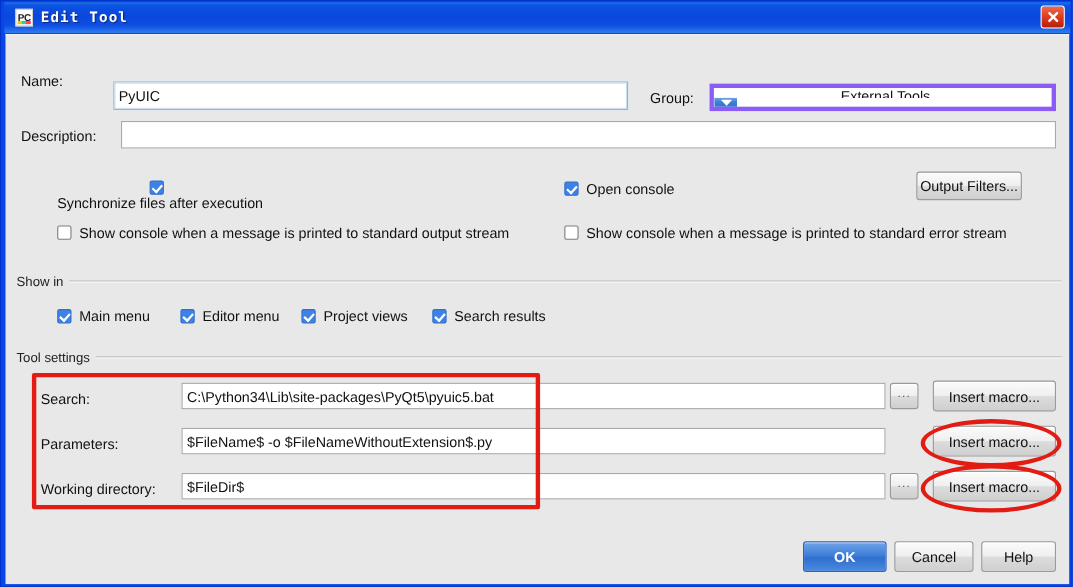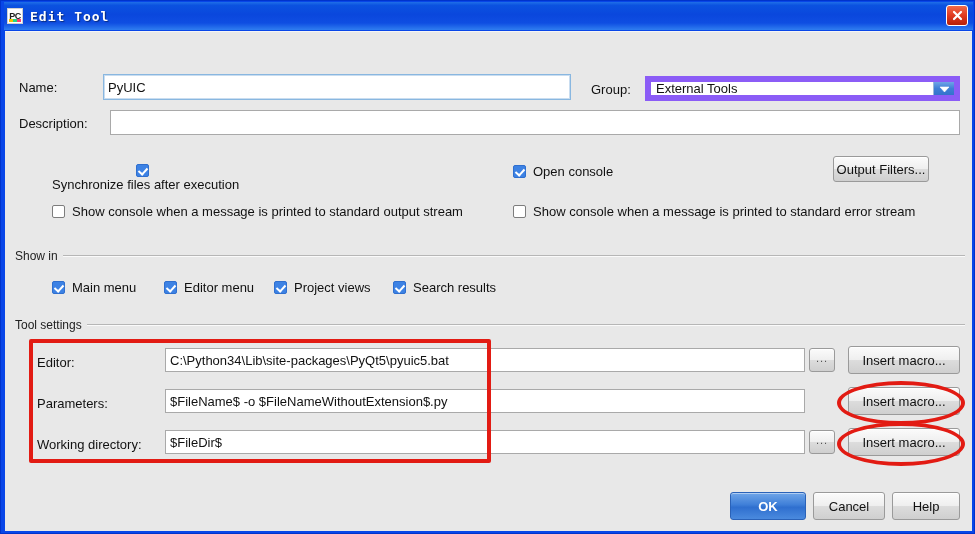--- a/index.html
+++ b/index.html
@@ -21,21 +21,21 @@
 
   
   #titlebar {
     position: absolute; left: 3px; top: 1px;
     width: 969px; height: 28px;
     background: linear-gradient(180deg,
         #1f6fe8 0%, #0b52e0 12%, #0a47dd 45%, #0f4ee2 75%, #2f7ef0 100%);
     display: flex; align-items: center;
   }
   #app-icon {
-    width: 16px; height: 16px; margin-left: 3px; margin-right: 7px;
+    width: 16px; height: 16px; margin-left: 10px; margin-right: 7px;
     background: #ffffff;
     border: 1px solid #d0d0d0;
     position: relative; flex: 0 0 auto;
   }
   #app-icon .pc {
     position: absolute; inset: 0;
     color: #202020; font-size: 9px; font-weight: bold;
     font-family: "Liberation Sans", sans-serif;
     line-height: 14px; text-align: center; letter-spacing: -0.5px;
   }
@@ -136,22 +136,22 @@
   }
   .btn.tiny {
     font-size: 11px; letter-spacing: 1px; color: #555;
     padding-bottom: 4px;
   }
 
   
   #group-combo {
     position: absolute;
     background: #ffffff;
-    border: 6px solid #8b5cf6;
-    display: flex; align-items: center;
+    border: 4px solid #8b5cf6;
+    display: flex; align-items: center; flex-direction: column;
   }
   #group-combo .cval {
     flex: 1; font-size: 13px; color: #111; padding-left: 5px;
     white-space: nowrap; overflow: hidden;
   }
   #group-combo .carrow {
     width: 21px; align-self: stretch;
     background: linear-gradient(180deg,#6ea4e6 0%, #3e7ed6 50%, #3472cc 100%);
     border-left: 1px solid #9ab6d8;
     display: flex; align-items: center; justify-content: center;
@@ -184,21 +184,21 @@
     <div id="title-text">Edit Tool</div>
     <div id="close-button">
       <svg width="11" height="11" viewBox="0 0 11 11" aria-hidden="true">
         <path d="M2 2 L9 9 M9 2 L2 9" stroke="#ffffff" stroke-width="2.2" stroke-linecap="round"></path>
       </svg>
     </div>
   </div>
 
   <div id="client">
 
-    <div class="lbl" style="position:absolute;left:14px;top:48px;">Name:</div>
+    <div class="lbl" style="position:absolute;left:14px;top:34px;">Name:</div>
     <div class="tinput focused" style="position:absolute;left:98px;top:42px;width:468px;height:26px;">
       <span>PyUIC</span>
     </div>
 
     <div class="lbl" style="position:absolute;left:586px;top:50px;">Group:</div>
     <div id="group-combo" style="left:640px;top:44px;width:315px;height:25px;">
       <div class="cval">External Tools</div>
       <div class="carrow">
         <svg width="11" height="8" viewBox="0 0 11 8" aria-hidden="true">
           <path d="M1 2 L10 2 L5.5 7 Z" fill="#ffffff" stroke="#ffffff" stroke-width="0.6"></path>
@@ -256,21 +256,21 @@
     <div class="cb-row" style="left:388px;top:248px;">
       <span class="cbox on"></span>
       <span class="cb-label">Search results</span>
     </div>
 
     <div class="group-sep" style="left:10px;top:286px;width:950px;">
       <span class="gtitle">Tool settings</span>
       <span class="gline"></span>
     </div>
 
-    <div class="lbl" style="position:absolute;left:32px;top:323px;">Editor:</div>
+    <div class="lbl" style="position:absolute;left:32px;top:323px;">Search:</div>
     <div class="tinput" style="position:absolute;left:160px;top:316px;width:640px;height:24px;">
       <span>C:\Python34\Lib\site-packages\PyQt5\pyuic5.bat</span>
     </div>
     <div class="btn tiny" style="left:804px;top:316px;width:26px;height:24px;">
       <span>...</span>
     </div>
     <div class="btn" style="left:843px;top:314px;width:112px;height:28px;">
       <span>Insert macro...</span>
     </div>
 

